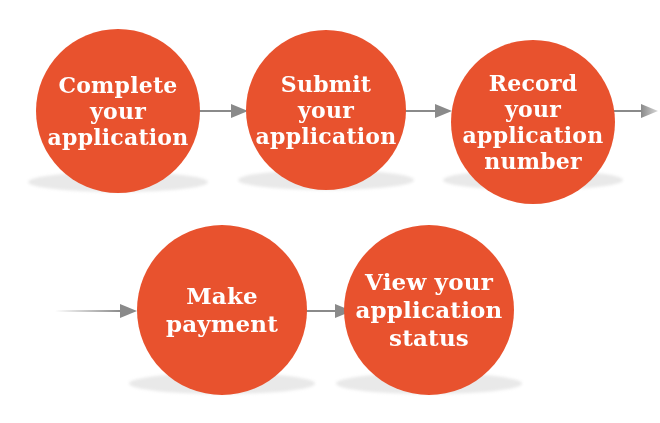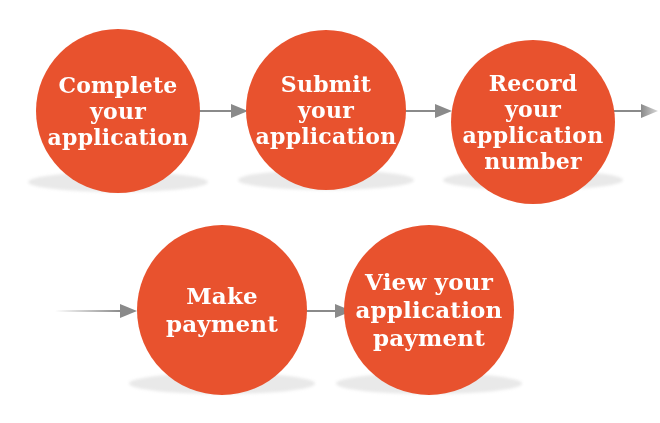--- a/index.html
+++ b/index.html
@@ -126,16 +126,16 @@
 application
 number</span>
   </div>
   <div class="circle c4 row-bottom">
     <span class="label">Make
 payment</span>
   </div>
   <div class="circle c5 row-bottom">
     <span class="label">View your
 application
-payment</span>
+status</span>
   </div>
 
 </div>
 
 </body></html>

